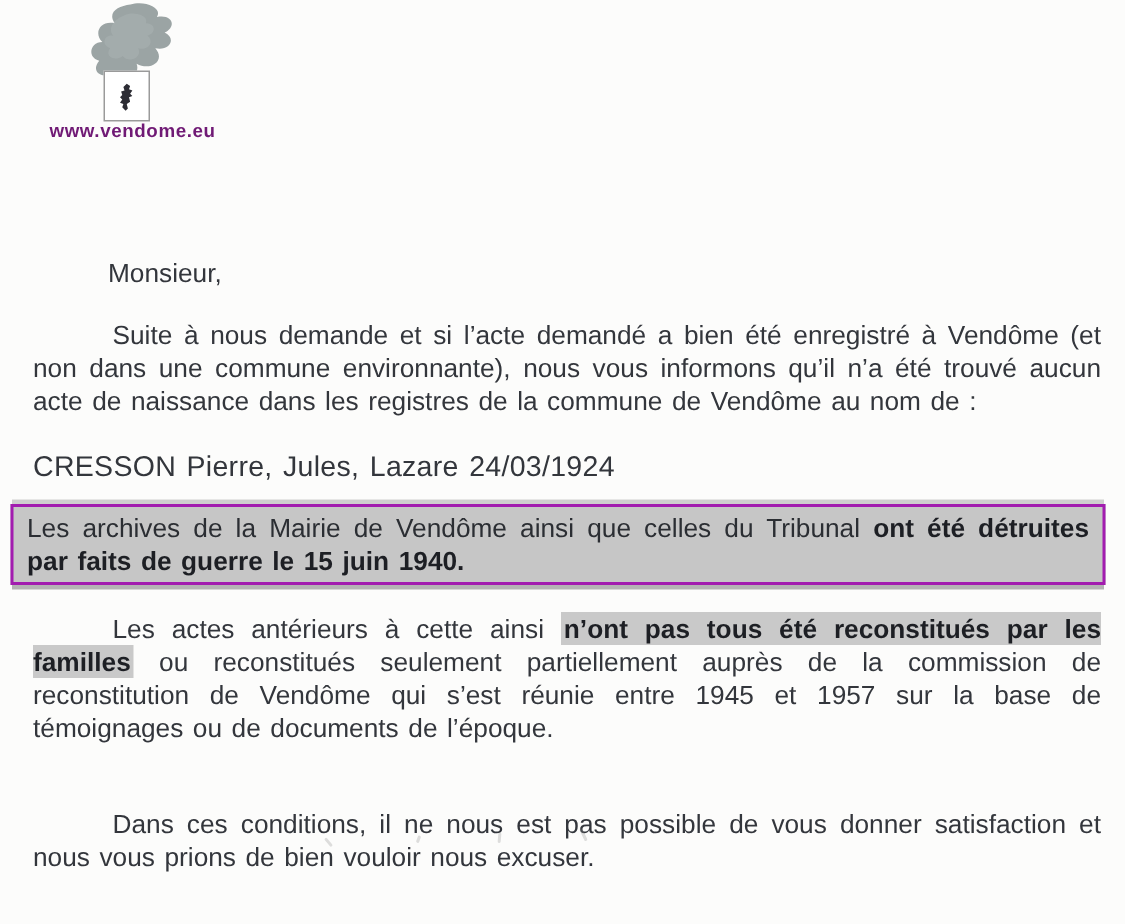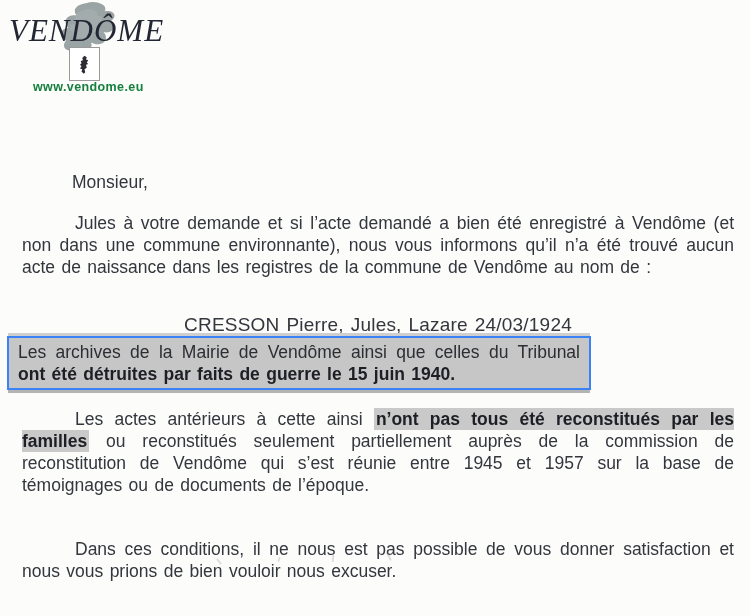--- a/index.html
+++ b/index.html
@@ -19,33 +19,33 @@
     font-style:italic;font-size:31px;letter-spacing:1px;
     color:#232733;white-space:nowrap;
   }
   .crest{
     position:absolute;left:69px;top:47px;width:31px;height:34px;
     background:#ffffff;border:1px solid #9a9a9a;box-sizing:border-box;
     display:flex;align-items:center;justify-content:center;
   }
   .website{
     position:absolute;left:33px;top:80px;
-    font-size:12.5px;font-weight:700;color:#15803d;letter-spacing:.4px;
+    font-size:12.5px;font-weight:700;color:#701a75;letter-spacing:.4px;
   }
   
   .blk{position:absolute;left:22px;width:712px;margin:0;
        font-size:17.5px;line-height:22px;word-spacing:1.5px;}
   .salutation{top:171px;left:72px;width:200px;}
   .para{text-align:justify;}
   .indent{text-indent:53px;}
   .p1{top:212px;}
-  .subject{top:314px;text-align:center;font-size:19px;letter-spacing:.2px;}
+  .subject{top:301px;text-align:left;font-size:19px;letter-spacing:.2px;}
   .notice-box{
-    position:absolute;left:7px;top:336px;width:584px;box-sizing:border-box;
-    background:#c6c6c6;border:2px solid #3b82f6;
+    position:absolute;left:7px;top:336px;width:730px;box-sizing:border-box;
+    background:#c6c6c6;border:2px solid #a21caf;
     padding:3px 9px;
     font-size:17.5px;line-height:22px;text-align:justify;word-spacing:1.5px;
     box-shadow:0 4px 0 -1px #b4b4b4, 0 -4px 0 -1px #cfcfcf;
     color:#2b2e33;
   }
   .notice-box strong{color:#1d1f24;}
   .p3{top:408px;}
   .p3 strong.hl{background:#c9c9c9;color:#1d1f24;padding:1px 2px;}
   .p4{top:510px;margin-top:28px;}
   .closing{top:586px;}
@@ -67,34 +67,33 @@
 <div class="page">
 
   <svg class="scribble" viewBox="0 0 60 52" aria-hidden="true">
     <path fill="#9ba4a4" d="M28 1 C37 -2 49 3 45 9 C55 7 58 15 50 19 C58 23 53 31 44 29
       C51 37 41 44 32 39 C35 47 23 52 18 44 C10 50 2 44 8 37 C0 35 2 25 10 25
       C4 19 9 11 18 13 C13 6 20 2 28 1 Z"></path>
     <path fill="#aab2b2" d="M24 8 C30 5 40 8 38 13 C44 13 45 19 39 21 C44 25 39 31 33 29
       C36 35 27 39 23 34 C18 38 11 34 15 29 C9 27 11 20 17 21 C13 16 18 10 24 8 Z" opacity="0.55"></path>
   </svg>
 
-  <div class="wordmark">VENDÔME</div>
 
   <div class="crest">
     <svg width="15" height="20" viewBox="0 0 20 26" aria-hidden="true">
       <path fill="#2c2c34" d="M10 2 l3 2 -1 3 3 1 -2 3 2 2 -3 1 1 4 -3 2 1 4 -2 2 -3 -3
         1 -3 -3 -1 2 -3 -2 -2 2 -2 -1 -3 3 -1 -1 -3 z"></path>
     </svg>
   </div>
 
   <div class="website">www.vendome.eu</div>
 
   <p class="blk salutation">Monsieur,</p>
 
-  <p class="blk para indent p1">Jules à votre demande et si l’acte demandé a bien été enregistré à Vendôme (et non dans une commune environnante), nous vous informons qu’il n’a été trouvé aucun acte de naissance dans les registres de la commune de Vendôme au nom de :</p>
+  <p class="blk para indent p1">Suite à nous demande et si l’acte demandé a bien été enregistré à Vendôme (et non dans une commune environnante), nous vous informons qu’il n’a été trouvé aucun acte de naissance dans les registres de la commune de Vendôme au nom de :</p>
 
   <p class="blk subject">CRESSON Pierre, Jules, Lazare 24/03/1924</p>
 
   <div class="notice-box">
     <span>Les archives de la Mairie de Vendôme ainsi que celles du Tribunal </span><strong>ont été détruites par faits de guerre le 15 juin 1940.</strong>
   </div>
 
   <p class="blk para indent p3">
     <span>Les actes antérieurs à cette ainsi </span><strong class="hl">n’ont pas tous été reconstitués par les familles</strong><span> ou reconstitués seulement partiellement auprès de la commission de reconstitution de Vendôme qui s’est réunie entre 1945 et 1957 sur la base de témoignages ou de documents de l’époque.</span>
   </p>

